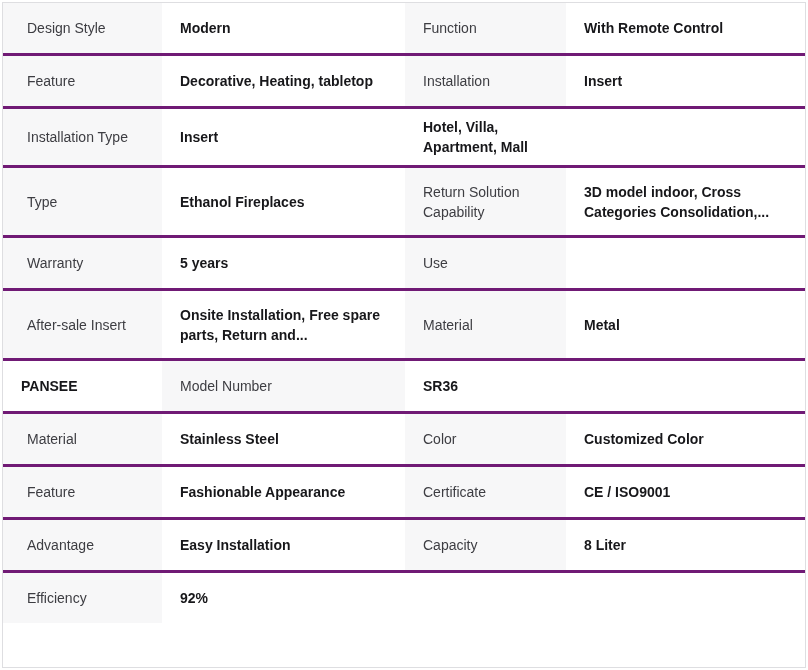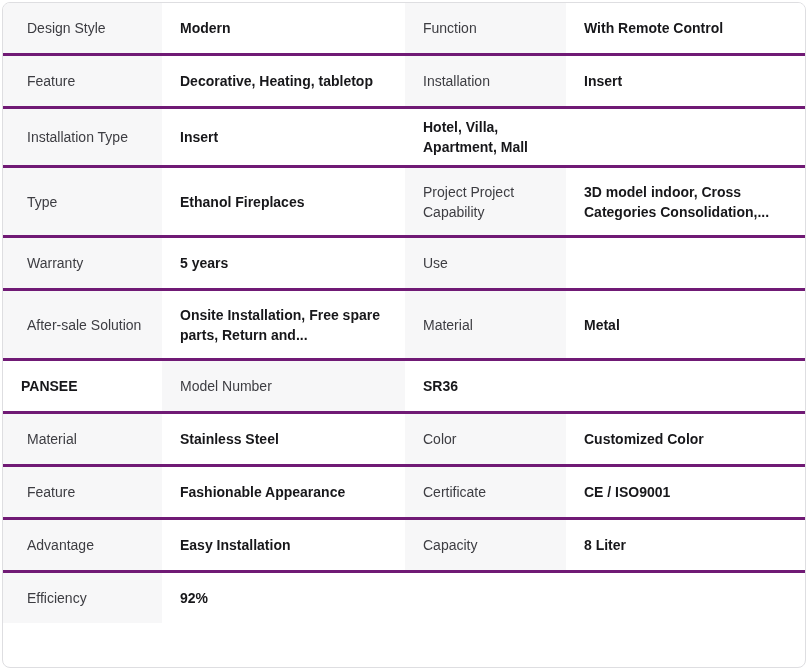--- a/index.html
+++ b/index.html
@@ -7,21 +7,21 @@
     width: 808px;
     height: 670px;
     background: #ffffff;
     font-family: "Liberation Sans", "DejaVu Sans", sans-serif;
   }
   .spec-table {
     width: 804px;
     height: 666px;
     margin: 2px;
     border: 1px solid #dedee1;
-    border-radius: 8px;
+    border-radius: 0;
     overflow: hidden;
     background: #ffffff;
   }
   .row {
     display: grid;
     grid-template-columns: 159px 243px 161px 1fr;
   }
   .row + .row { border-top: 3px solid #701a75; }
   .cell {
     display: flex;
@@ -67,32 +67,32 @@
 
   <div class="row">
     <div class="cell label">Installation Type</div>
     <div class="cell value">Insert</div>
     <div class="cell value">Hotel, Villa, Apartment, Mall</div>
   </div>
 
   <div class="row tall">
     <div class="cell label">Type</div>
     <div class="cell value">Ethanol Fireplaces</div>
-    <div class="cell label right-col">Project Project Capability</div>
+    <div class="cell label right-col">Return Solution Capability</div>
     <div class="cell value">3D model indoor, Cross Categories Consolidation,...</div>
   </div>
 
   <div class="row">
     <div class="cell label">Warranty</div>
     <div class="cell value">5 years</div>
     <div class="cell label right-col">Use</div>
   </div>
 
   <div class="row tall">
-    <div class="cell label">After-sale Solution</div>
+    <div class="cell label">After-sale Insert</div>
     <div class="cell value">Onsite Installation, Free spare parts, Return and...</div>
     <div class="cell label right-col">Material</div>
     <div class="cell value">Metal</div>
   </div>
 
 
   <div class="row">
     <div class="cell value">PANSEE</div>
     <div class="cell label right-col">Model Number</div>
     <div class="cell value">SR36</div>

